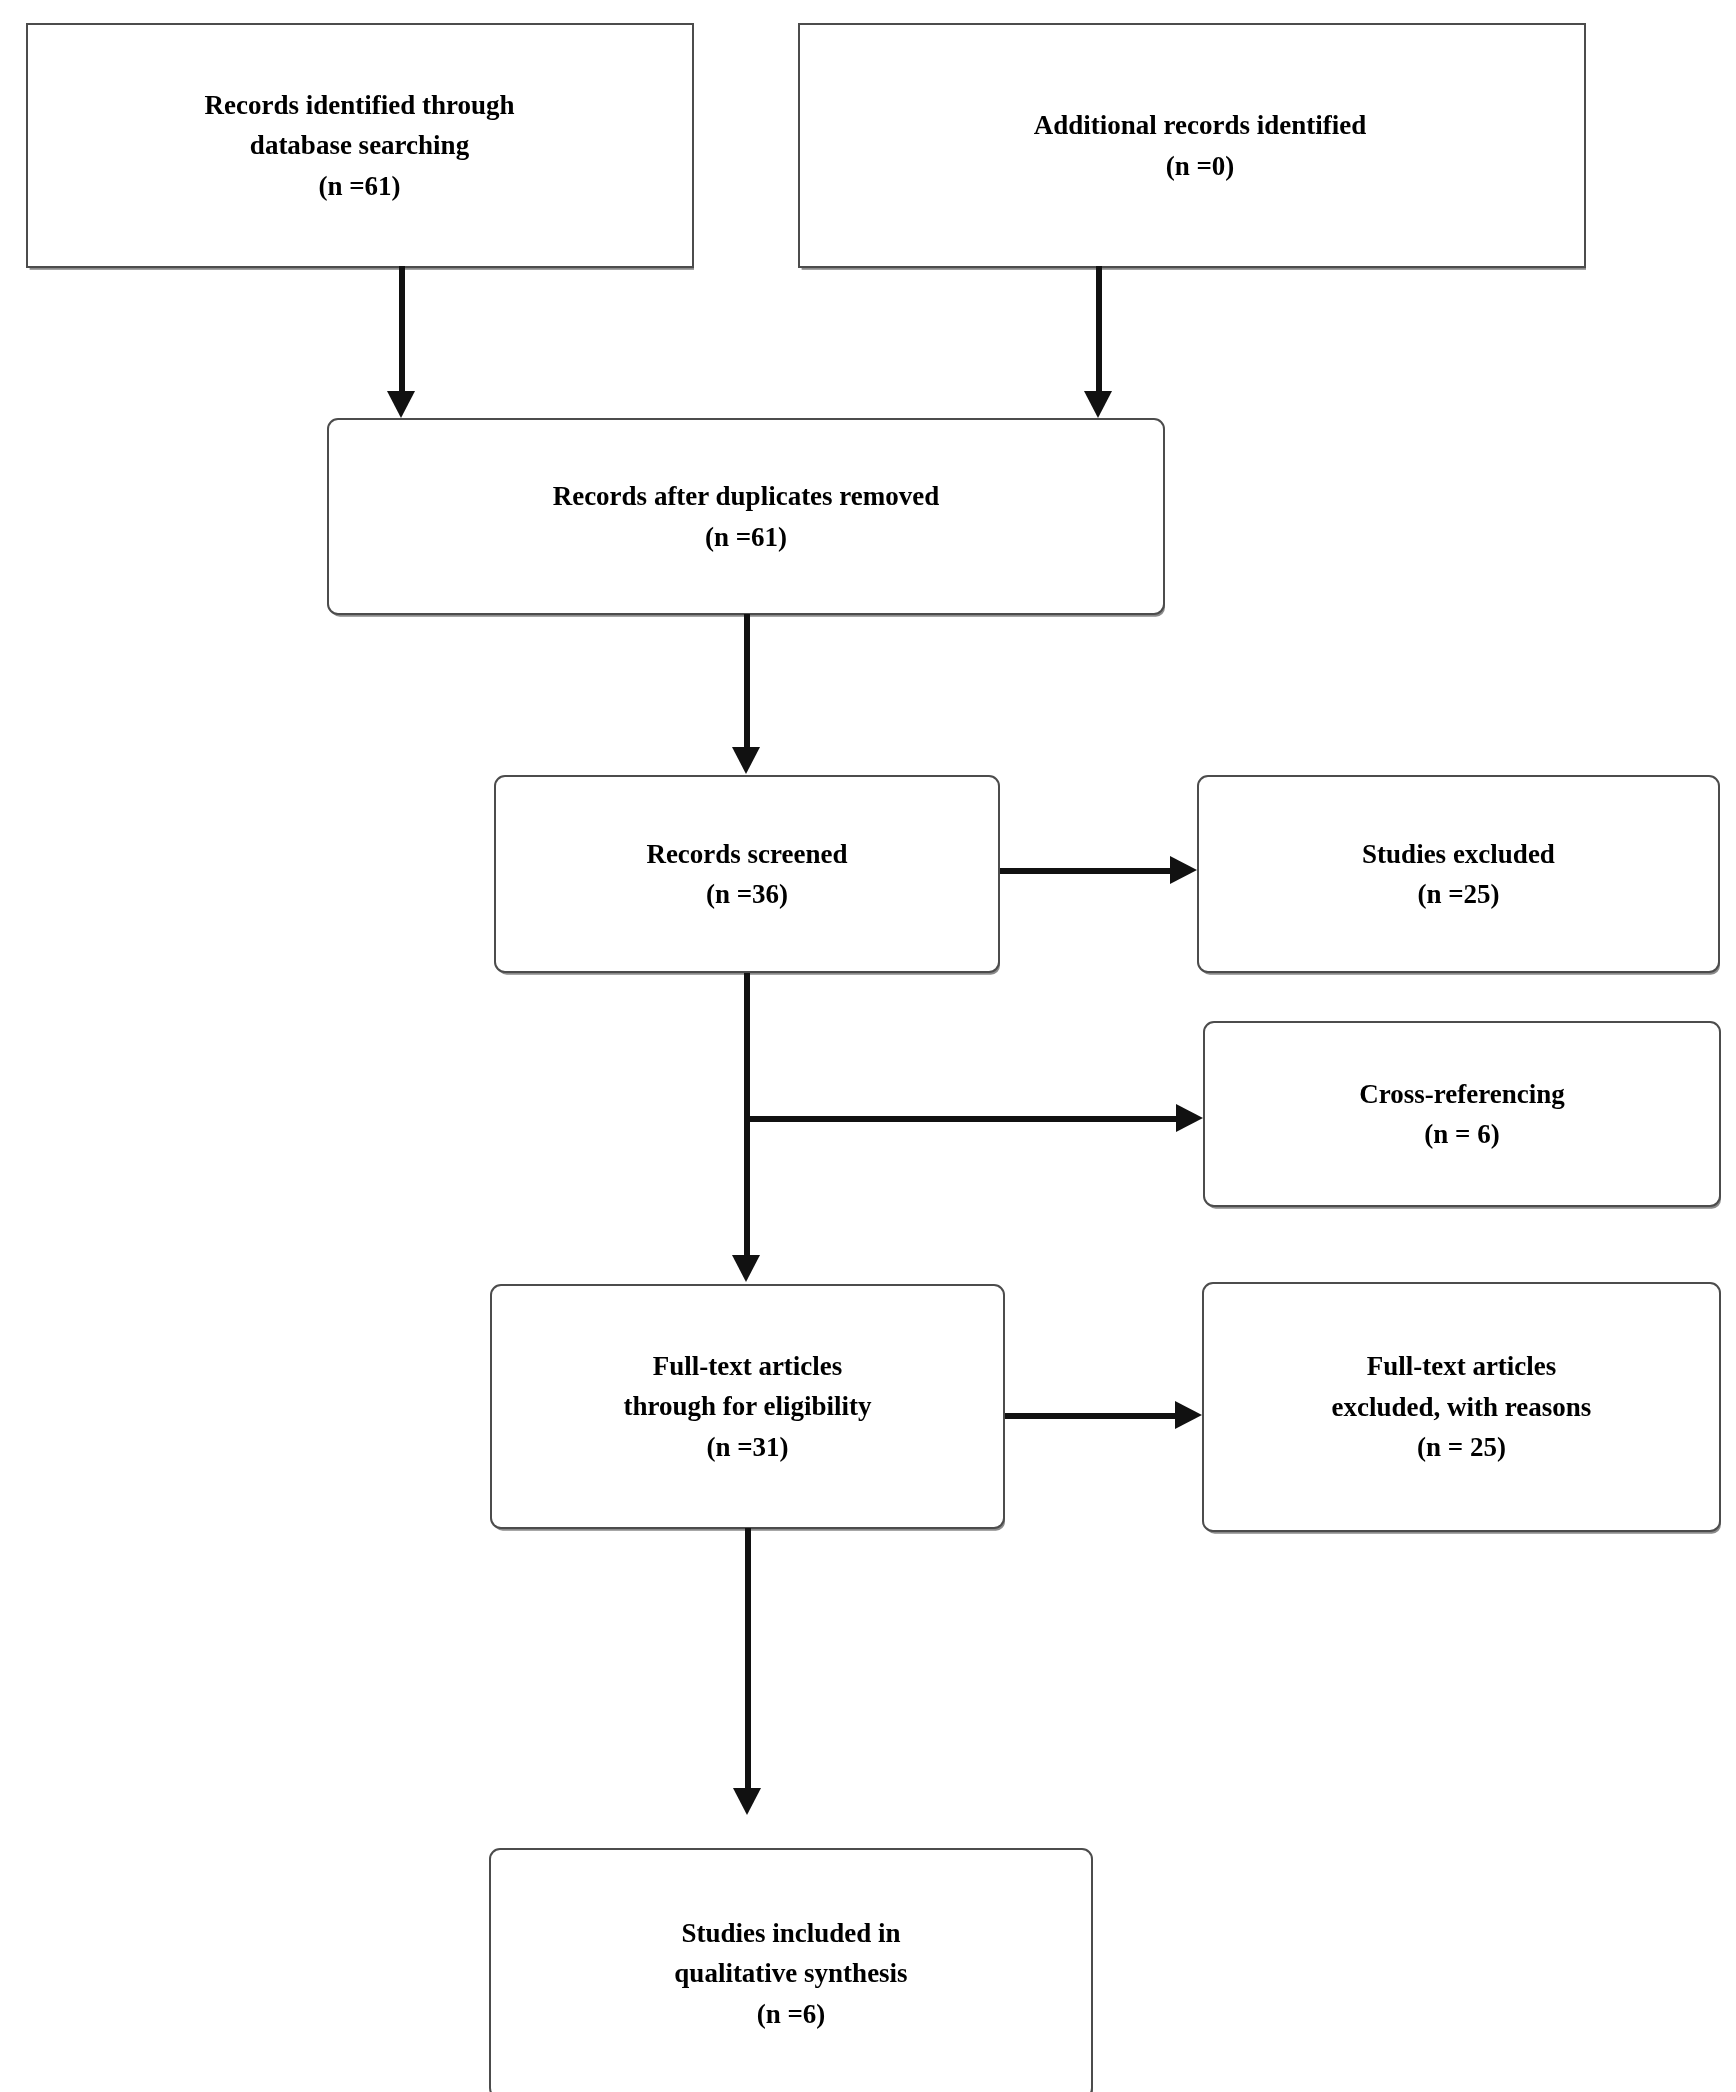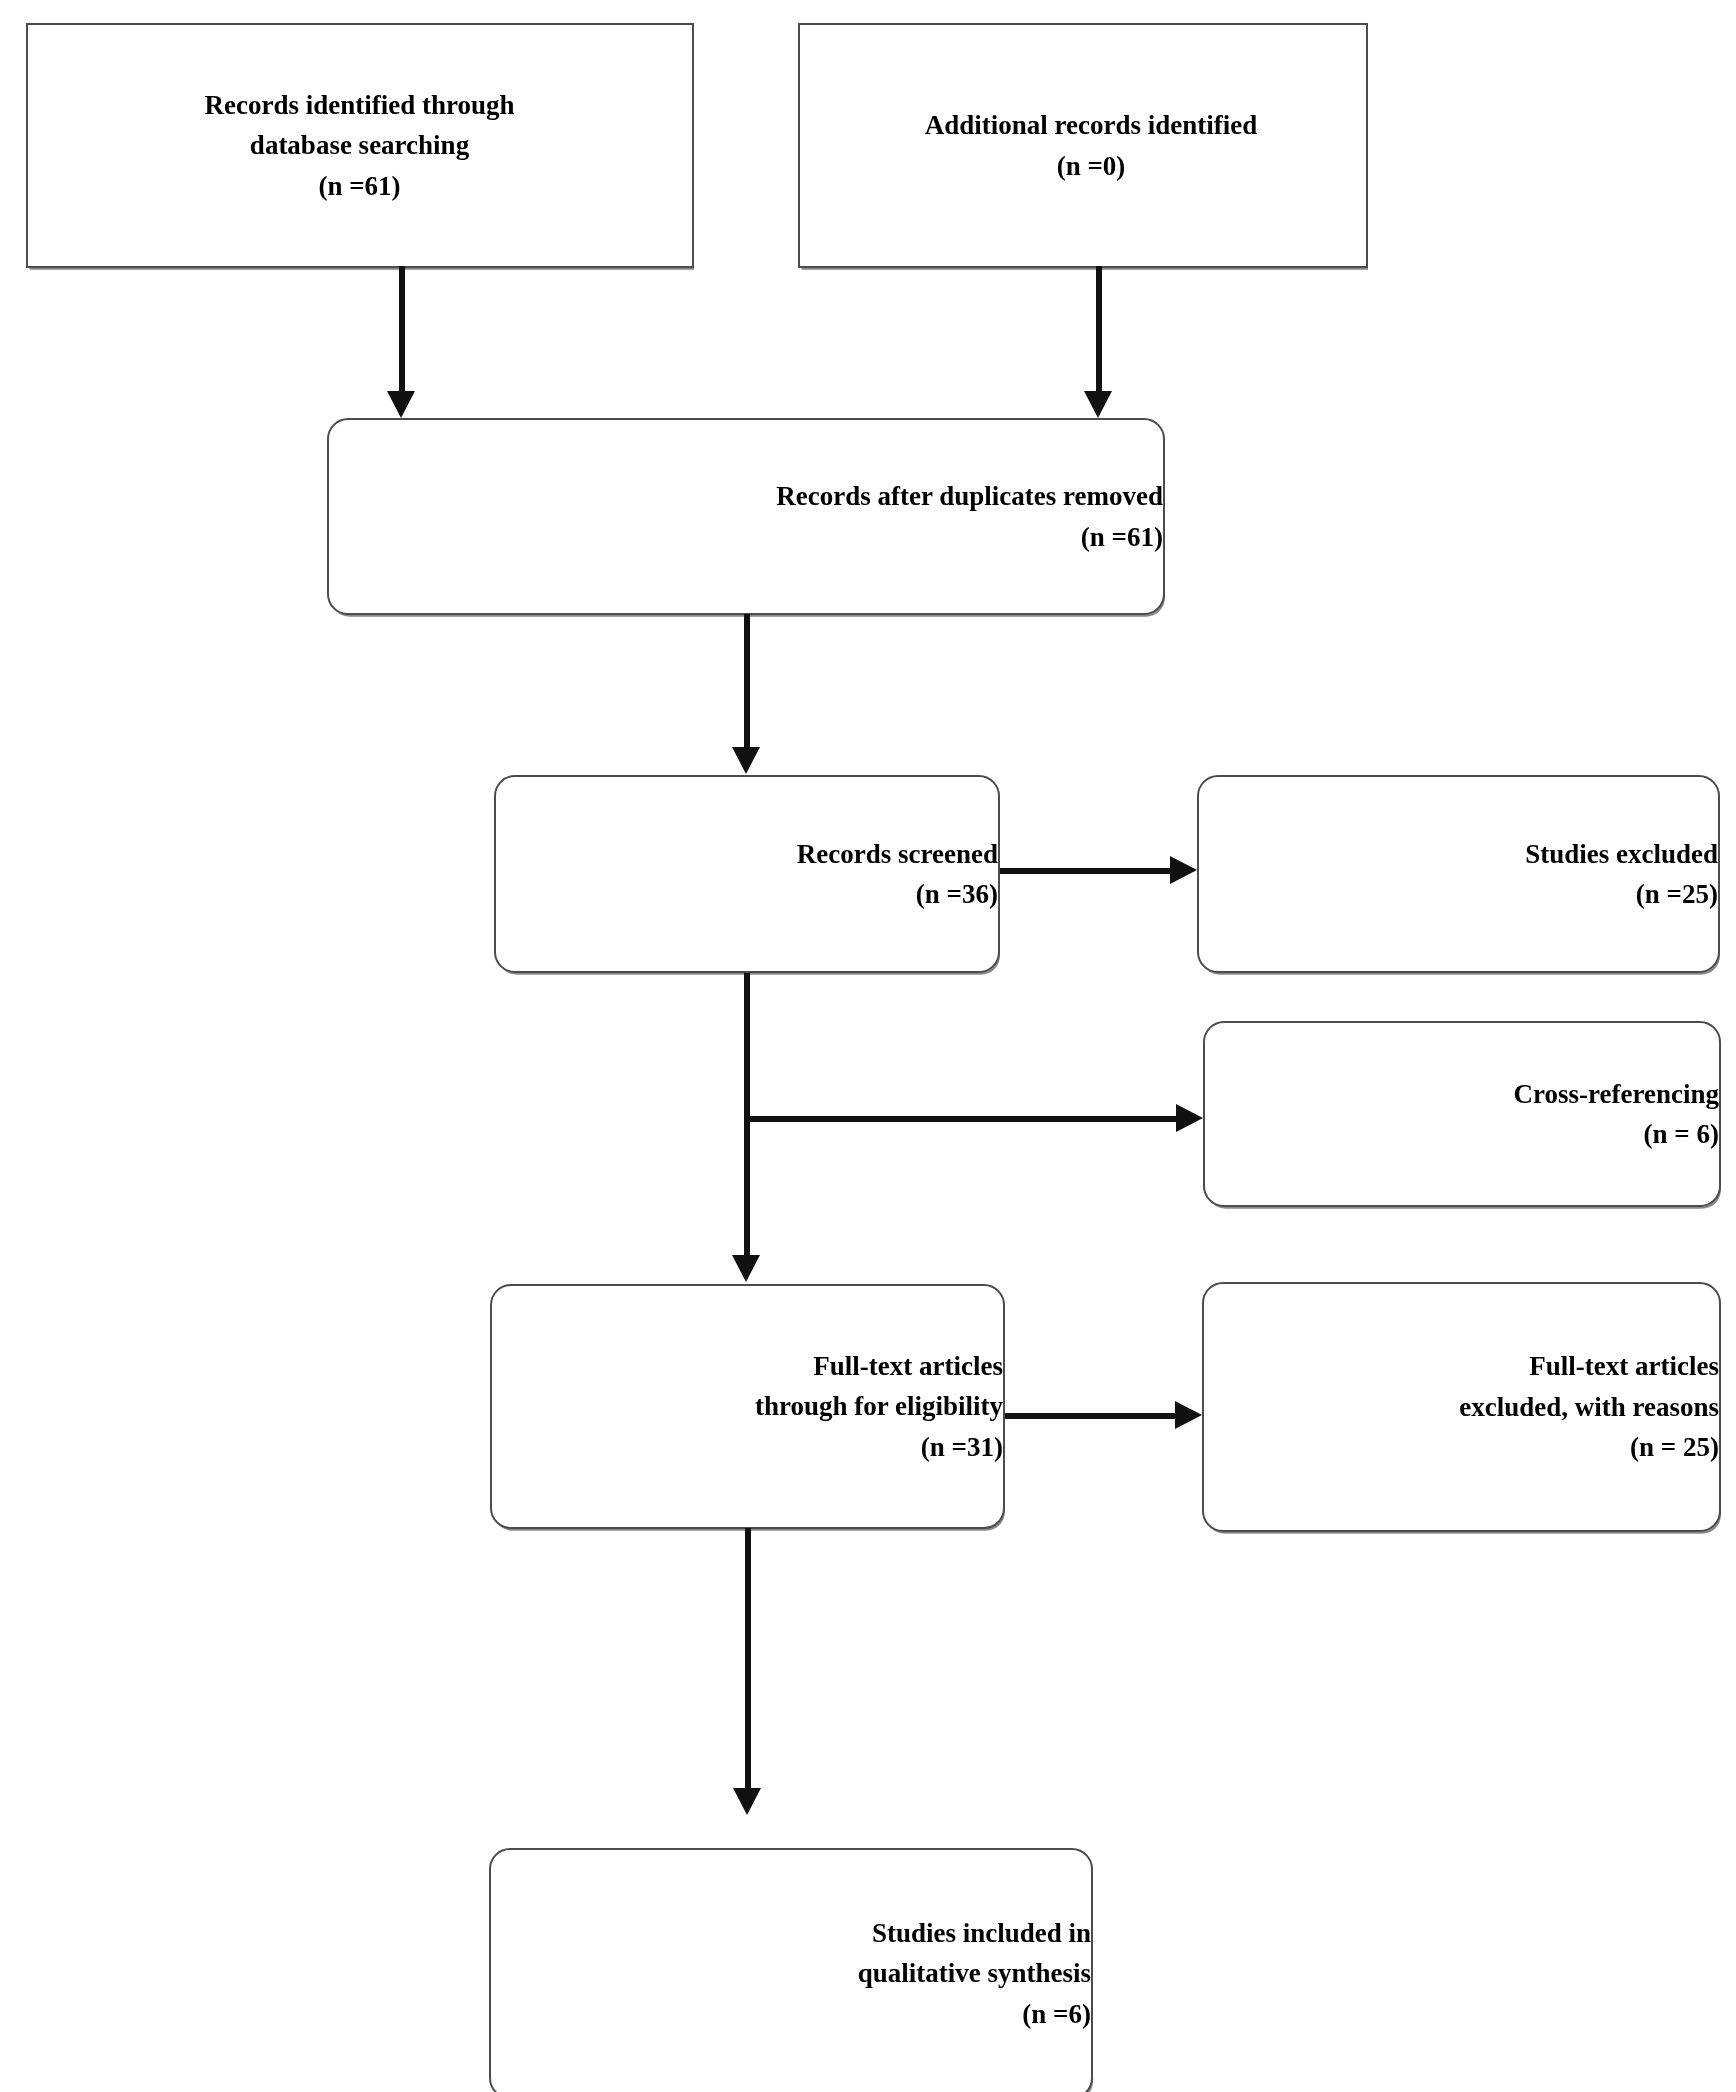--- a/index.html
+++ b/index.html
@@ -15,33 +15,33 @@
   .box{
     position:absolute;
     background:var(--bg);
     border:2.7px solid var(--border);
     box-shadow:1.8px 3.6px 0 -1.8px #8a8a8a;
     display:flex;flex-direction:column;justify-content:center;align-items:center;
     text-align:center;color:var(--text);
     font-size:27px;font-weight:700;line-height:1.5;
     box-sizing:border-box;
   }
-  .box.rounded{border-radius:21px;align-items:flex-end;}
+  .box.rounded{border-radius:11px;}
   .box span{display:block;white-space:nowrap;}
   .vline,.hline{position:absolute;background:var(--arrow);}
   .head-down{position:absolute;width:0;height:0;
     border-left:14.5px solid transparent;border-right:14.5px solid transparent;
     border-top:27px solid var(--arrow);}
   .head-right{position:absolute;width:0;height:0;
     border-top:14.5px solid transparent;border-bottom:14.5px solid transparent;
     border-left:27px solid var(--arrow);}
 
   
   #box-a{left:25.5px;top:23px;width:668px;height:245px;}
-  #box-b{left:798px;top:23px;width:570px;height:245px;padding-left:16px;}
+  #box-b{left:798px;top:23px;width:788px;height:245px;padding-left:16px;}
   #box-c{left:327px;top:418px;width:838px;height:197px;}
   #box-d{left:494px;top:775px;width:506px;height:198px;}
   #box-e{left:1197px;top:775px;width:523px;height:198px;}
   #box-f{left:1203px;top:1021px;width:518px;height:186px;}
   #box-g{left:490px;top:1284px;width:515px;height:245px;}
   #box-h{left:1202px;top:1282px;width:519px;height:250px;}
   #box-i{left:489px;top:1848px;width:604px;height:251px;}
 
   
   #arr1-line{left:399px;top:266px;width:5.5px;height:126px;}

